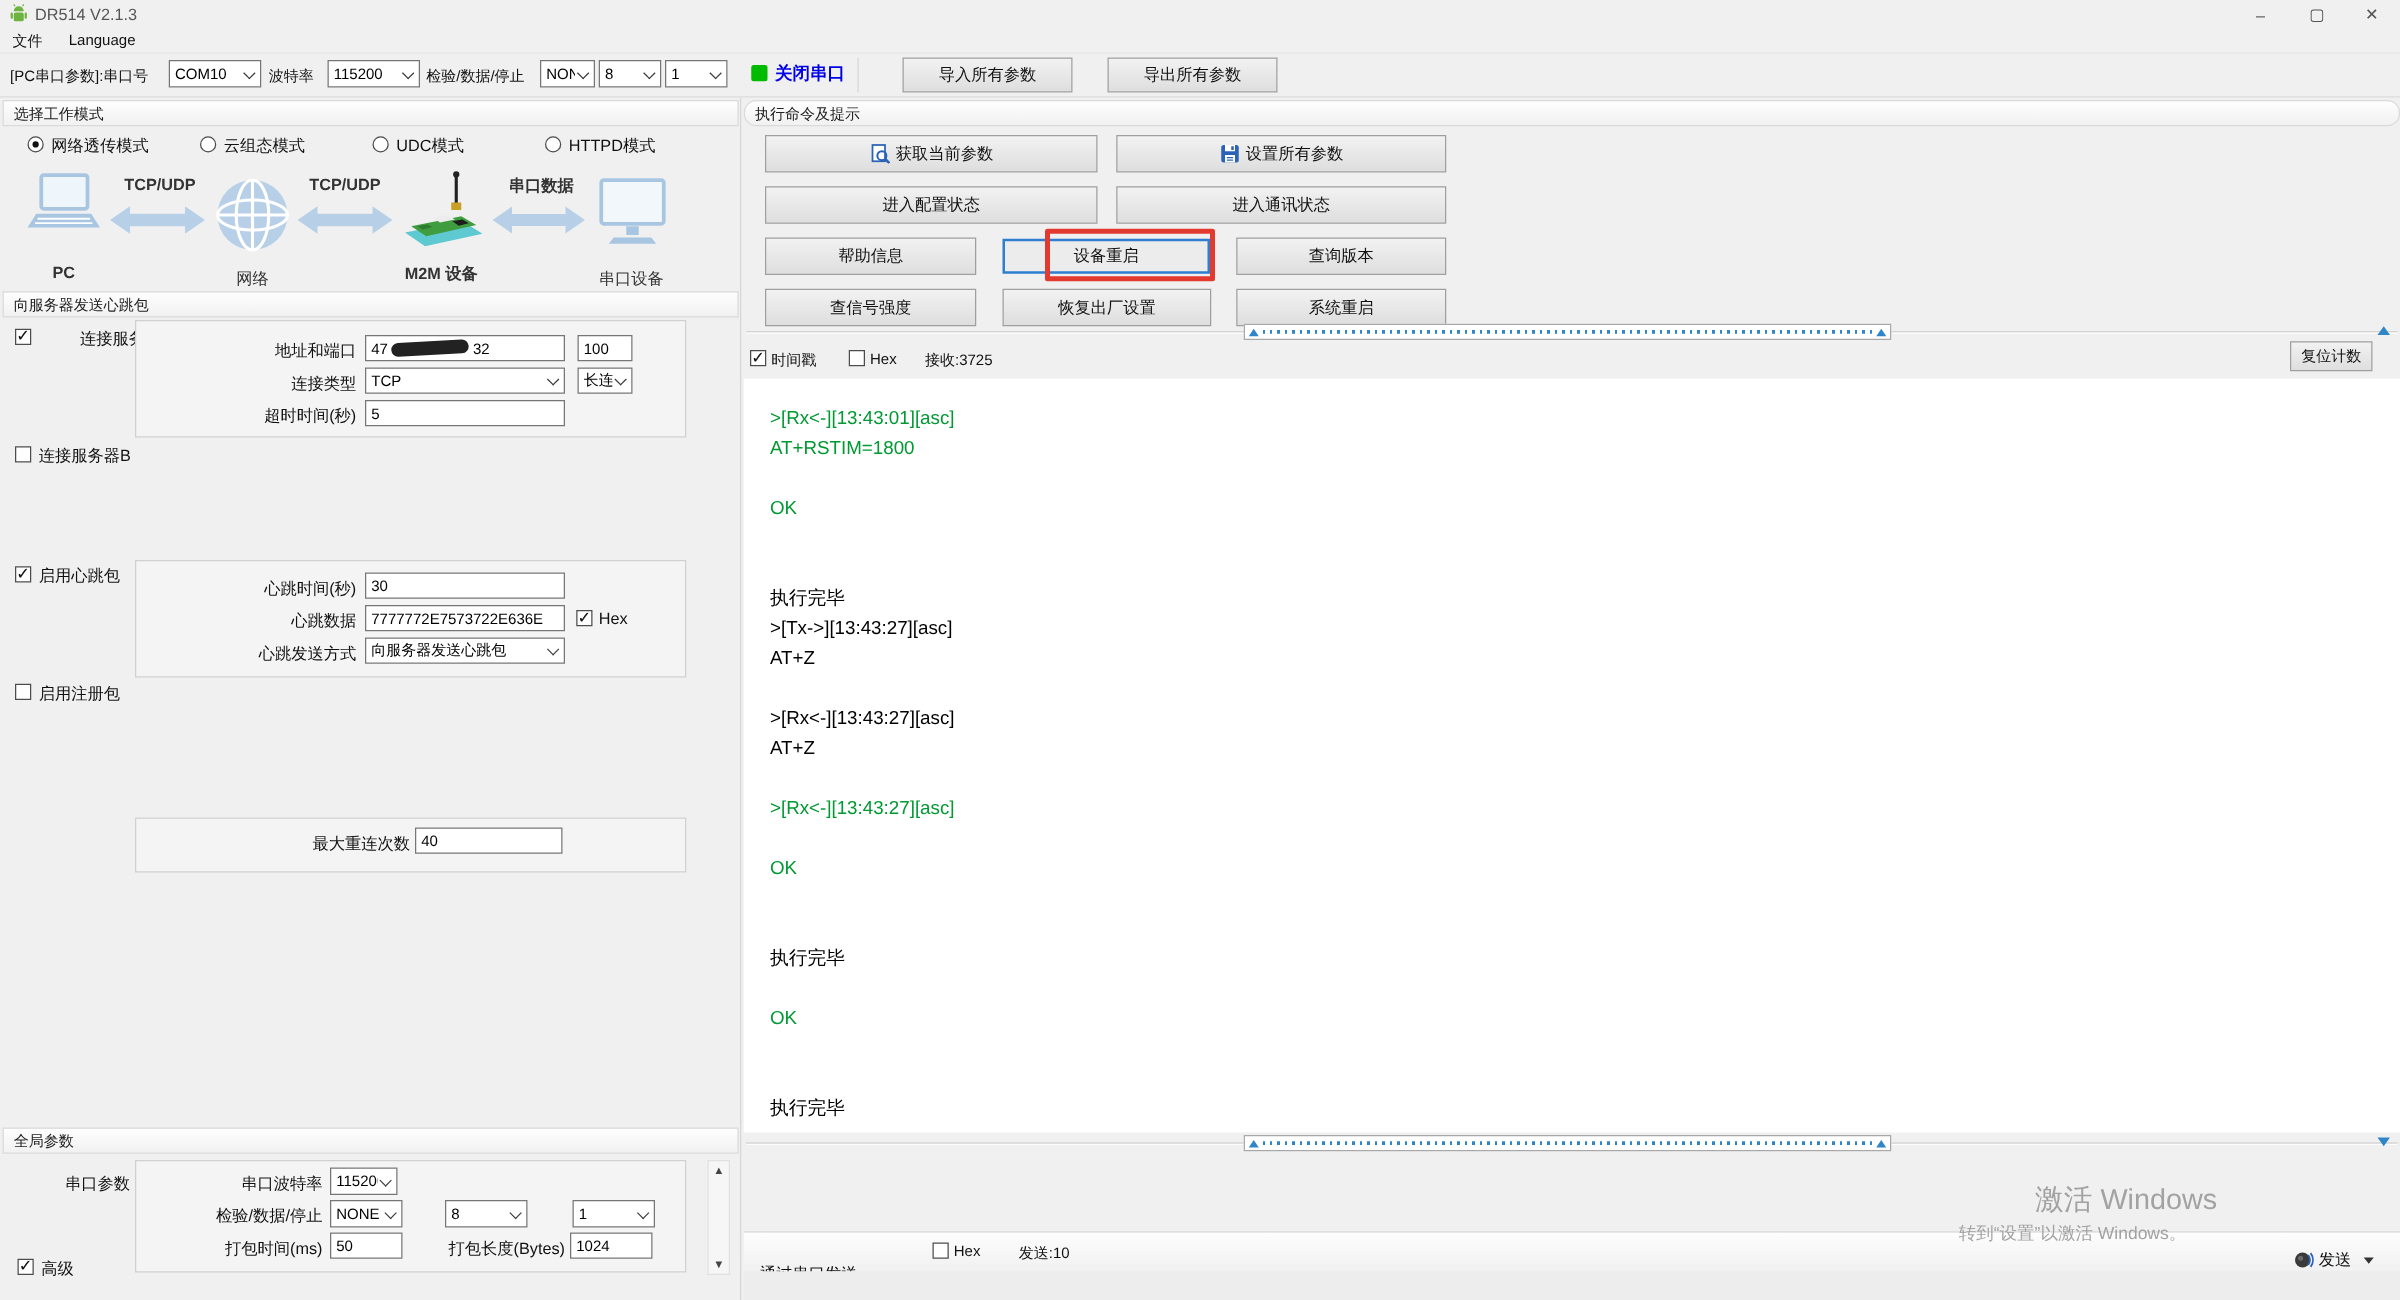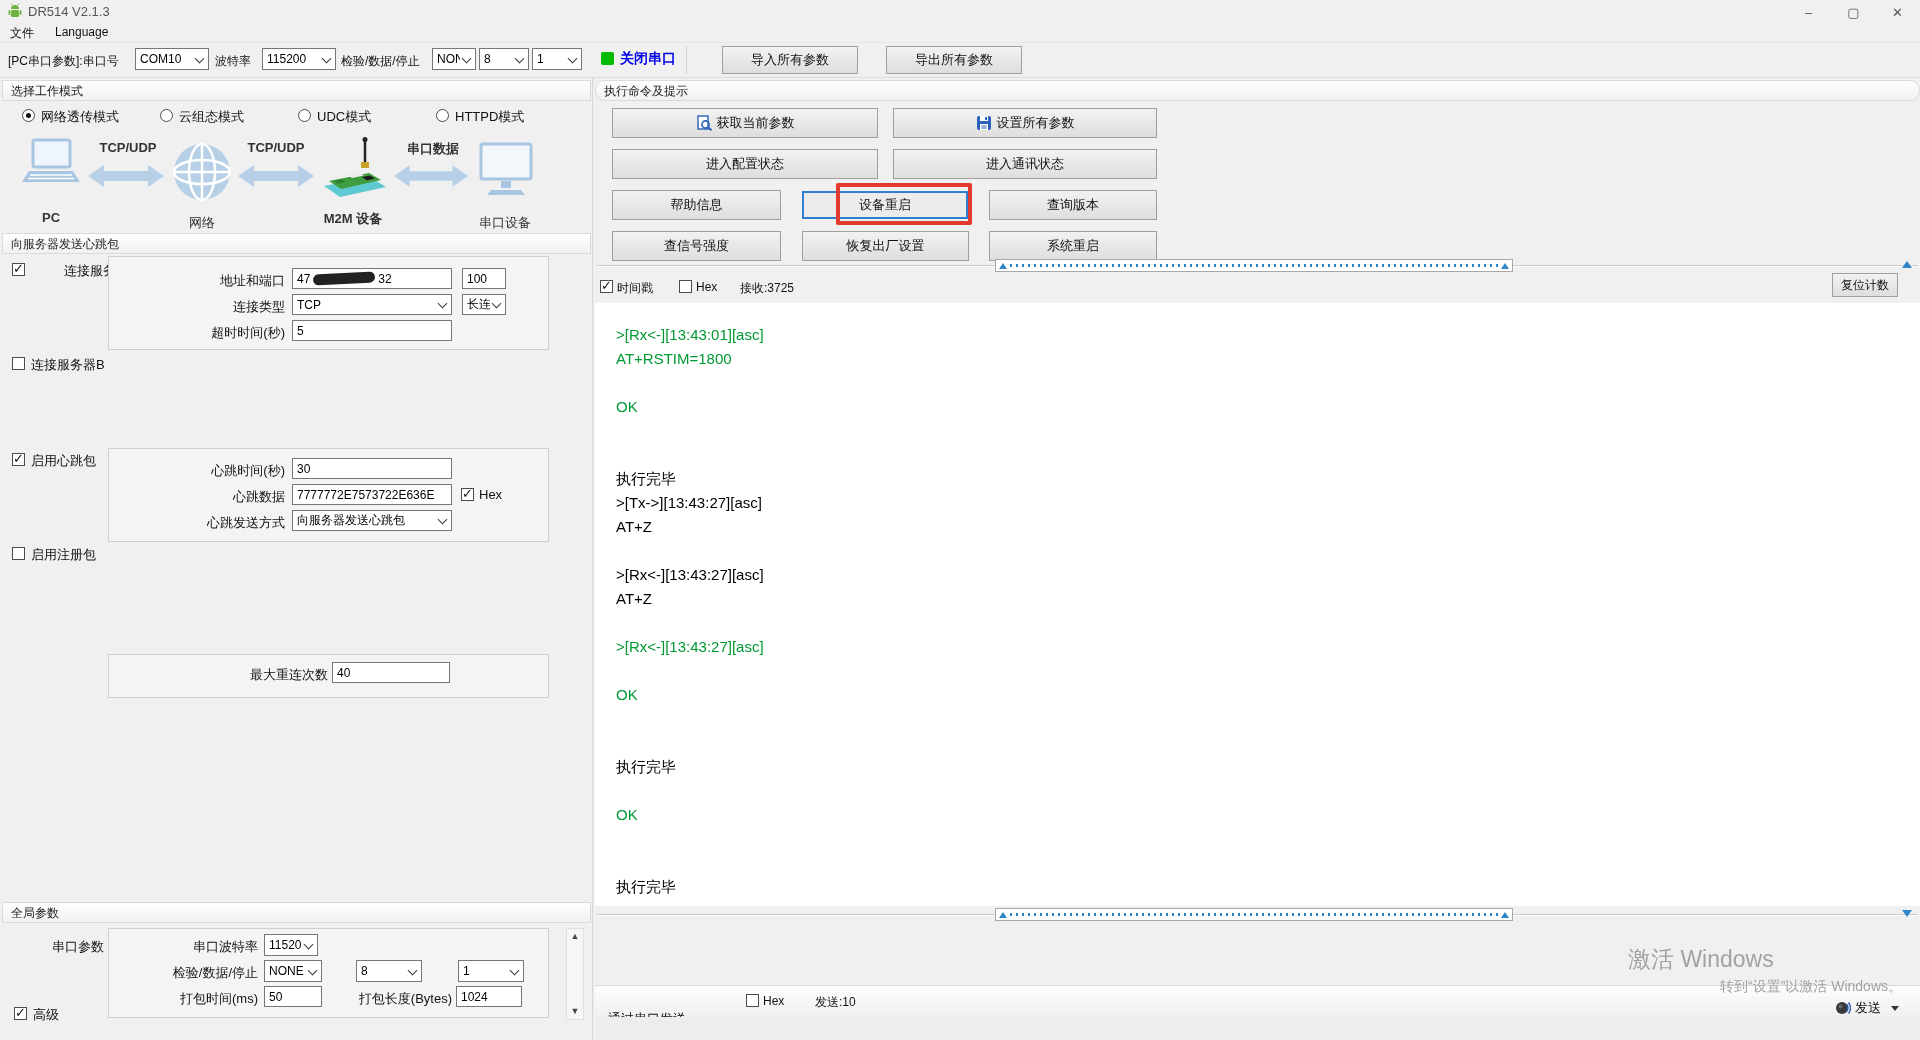--- a/index.html
+++ b/index.html
@@ -376,15 +376,15 @@
           <circle cx="5.5" cy="6.5" r="2" fill="#6a6a6a"></circle>
           <path d="M11.5 4 Q14.5 8 11.5 12" stroke="#2a62b8" fill="none" stroke-width="1.4"></path>
           <path d="M13.5 2.5 Q17.5 8 13.5 13.5" stroke="#2a62b8" fill="none" stroke-width="1.4"></path>
         </svg>
       </span>
     <span class="lbl" style="position:static;">发送</span>
     <span class="caret-down" style="margin-left:6px;"></span>
   </span>
 
   <span class="wm1" style="left:1628px;top:944px;">激活 Windows</span>
-  <span class="wm2" style="left:1720px;top:978px;text-align:right;">转到“设置”以激活 Windows。</span>
+  <span class="wm2" style="left:1567px;top:978px;text-align:right;">转到“设置”以激活 Windows。</span>
 
 </div>
 
 </body></html>

